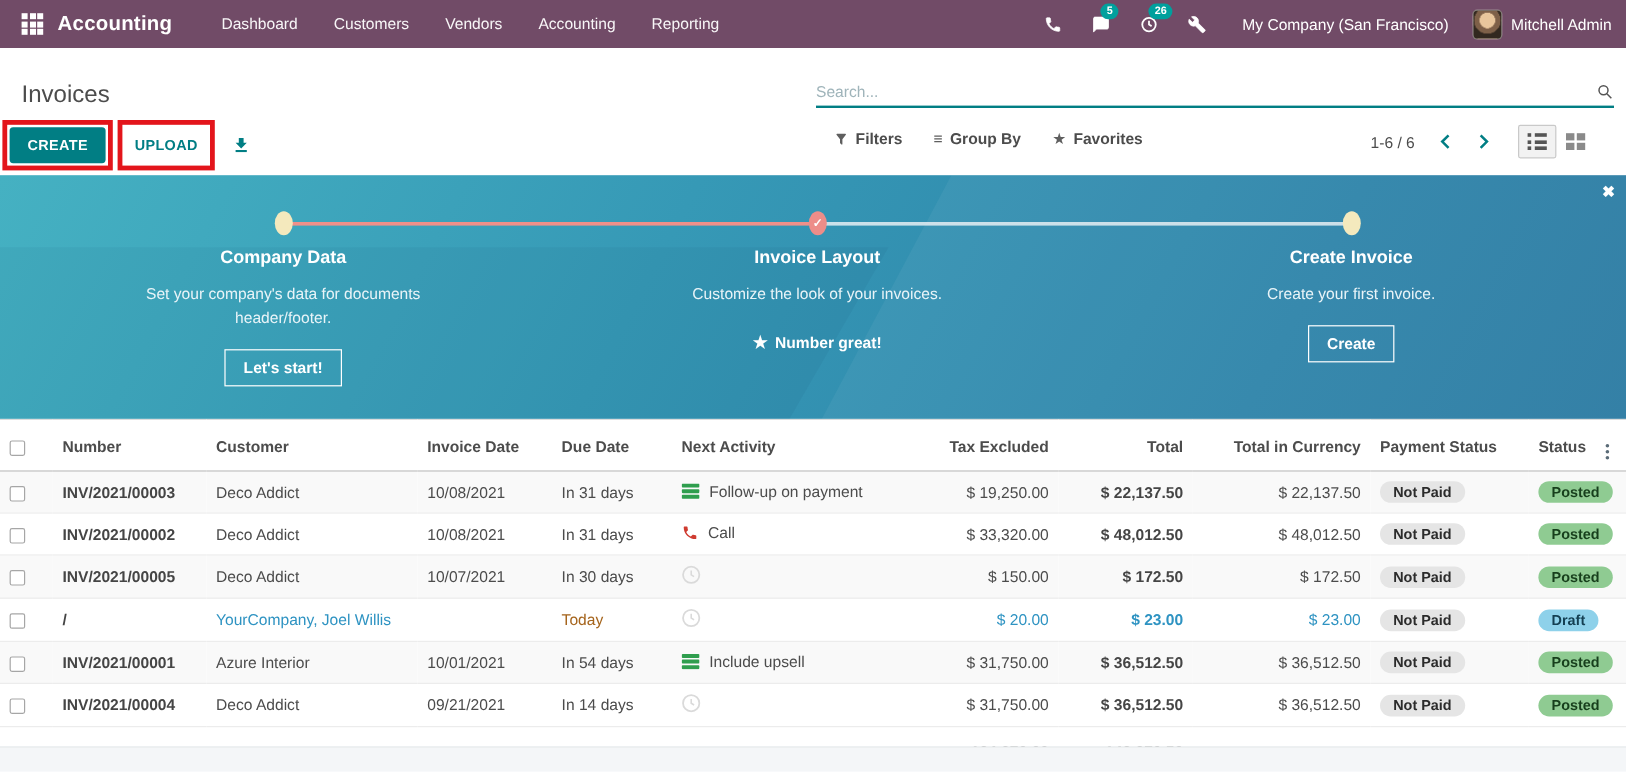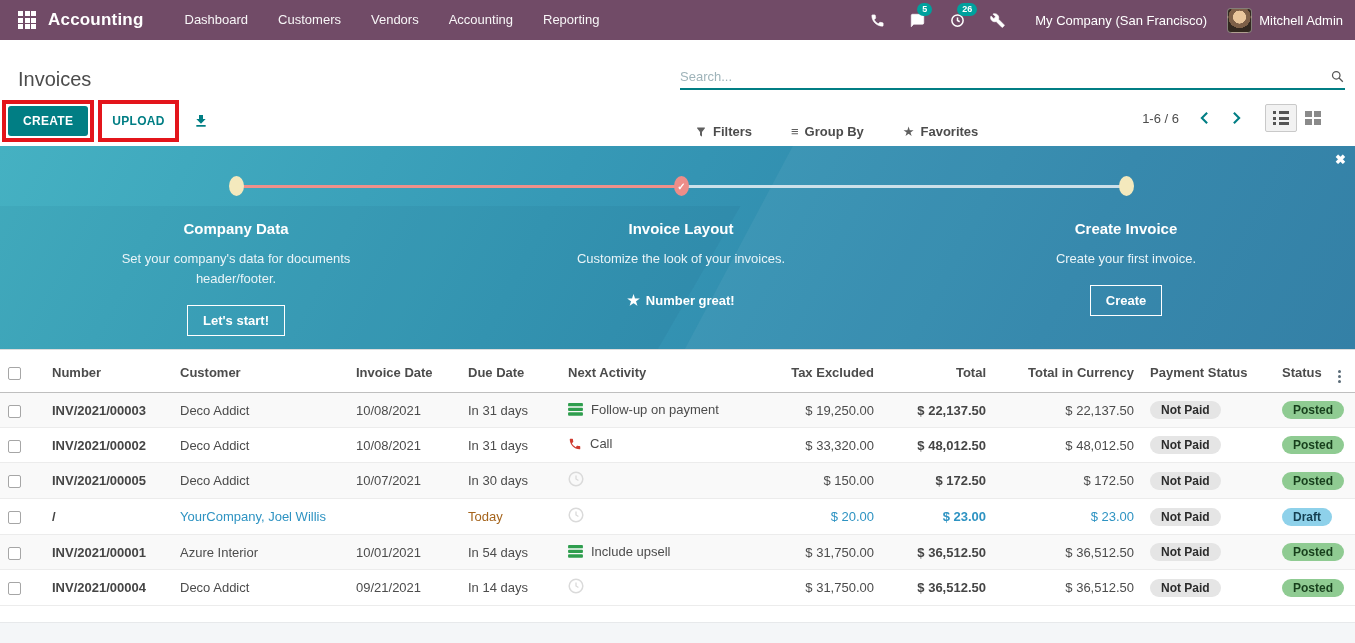--- a/index.html
+++ b/index.html
@@ -29,21 +29,21 @@
   .search-wrap input::placeholder { color:#9fb4ba; }
   .search-wrap svg { width:15px; height:15px; stroke:#555; fill:none; }
   .btn-row { position:absolute; left:2px; top:44px; display:flex; align-items:center; }
   .anno { border:4px solid #e3151b; display:inline-flex; align-items:center; justify-content:center; }
   .anno.create { padding:2px; margin-right:4px; }
   .anno.upload { padding:2px 2px; }
   .btn-create { background:#017e84; color:#fff; border:none; font-size:12px; font-weight:bold; padding:8px 15px; border-radius:3px; cursor:pointer; font-family:inherit; letter-spacing:.3px; }
   .btn-upload { background:#fff; color:#017e84; border:none; font-size:12px; font-weight:bold; padding:8px 8px; cursor:pointer; font-family:inherit; letter-spacing:.3px; }
   .dl-ico { margin-left:14px; cursor:pointer; display:flex; }
   .dl-ico svg { width:16px; height:16px; fill:#017e84; }
-  .filter-row { position:absolute; left:695px; top:68px; display:flex; align-items:center; gap:39px; font-size:13px; color:#4c4c4c; }
+  .filter-row { position:absolute; left:695px; top:52px; display:flex; align-items:center; gap:26px; font-size:13px; color:#4c4c4c; }
   .filter-item { display:flex; align-items:center; gap:6px; cursor:pointer; font-weight:bold; }
   .filter-item svg { width:12px; height:12px; fill:#5f5f5f; }
   .filter-item .glyph { font-size:13px; color:#5f5f5f; font-weight:normal; }
   .pager-zone { position:absolute; right:26px; top:48px; display:flex; align-items:center; gap:10px; }
   .pager-text { font-size:13px; color:#4c4c4c; margin-right:4px; }
   .pg-chev { width:22px; height:22px; display:flex; align-items:center; justify-content:center; cursor:pointer; }
   .pg-chev svg { width:11px; height:14px; fill:none; stroke:#017e84; stroke-width:2.4; }
   .view-switch { display:flex; margin-left:8px; }
   .vs-btn { width:32px; height:28px; display:flex; align-items:center; justify-content:center; cursor:pointer; border:1px solid transparent; }
   .vs-btn.active { border:1px solid #c9c9c9; background:#f2f2f2; border-radius:2px; }
@@ -59,21 +59,21 @@
   .banner::before { content:""; position:absolute; left:55%; top:-40px; width:60%; height:260px; background:rgba(255,255,255,.05); transform:skewX(-28deg); }
   .banner::after { content:""; position:absolute; left:-5%; top:60px; width:55%; height:220px; background:rgba(0,40,70,.05); transform:skewX(-30deg); }
   .banner-close { position:absolute; top:6px; right:9px; color:#fff; font-size:13px; font-weight:bold; cursor:pointer; z-index:5; }
   .progress-line { position:absolute; top:39px; left:0; right:0; height:3px; z-index:1; }
   .seg { position:absolute; top:0; height:3px; }
   .seg.done { left:236px; width:445px; background:#ef908a; }
   .seg.todo { left:681px; width:445px; background:rgba(230,239,243,.85); }
   .dot { position:absolute; top:-9px; width:15px; height:20px; border-radius:50%; z-index:2; }
   .dot.cream { background:#f4e9bd; }
   .dot.check { background:#ed8d89; color:#fff; font-size:10px; font-weight:bold; display:flex; align-items:center; justify-content:center; }
-  .step { position:absolute; top:60px; width:360px; text-align:center; color:#fff; z-index:3;margin-top:14px; }
+  .step { position:absolute; top:60px; width:360px; text-align:center; color:#fff; z-index:3; }
   .step h3 { font-size:15px; font-weight:bold; margin-bottom:12px; }
   .step p { font-size:13px; color:#e9f4f8; line-height:1.55; width:230px; margin:0 auto; }
   .step .action { margin-top:16px; }
   .btn-ghost { display:inline-block; background:transparent; border:1px solid #fff; color:#fff; font-size:13px; font-weight:bold; padding:7px 15px; cursor:pointer; font-family:inherit; }
   .link-star { color:#fff; font-size:13px; font-weight:bold; cursor:pointer; display:inline-flex; align-items:center; gap:6px; }
   .link-star .st { font-size:14px; }
 
   
   .list-zone { background:#fff; }
   table { width:1355px; border-collapse:collapse; table-layout:fixed; font-size:13px; color:#4c4c4c; }

